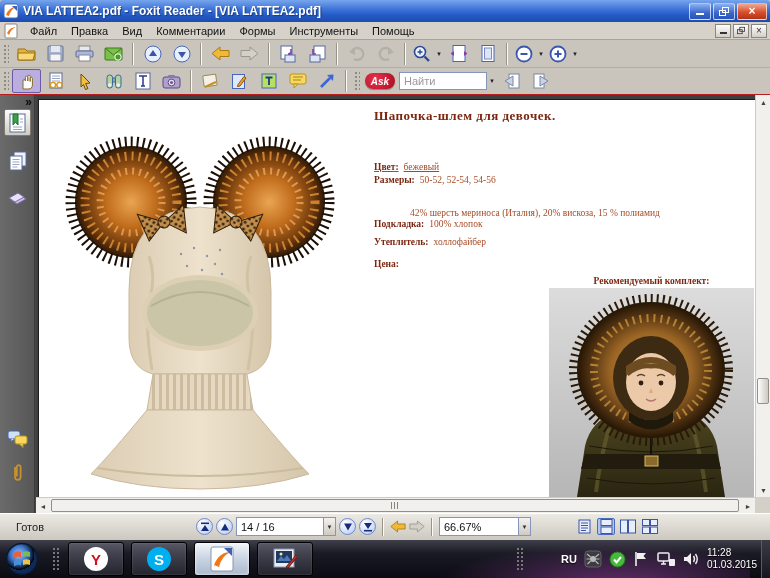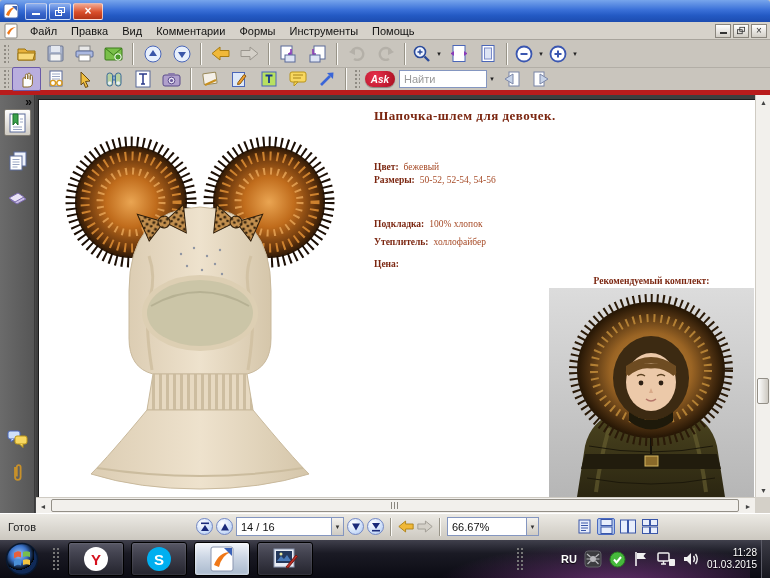--- a/index.html
+++ b/index.html
@@ -30,21 +30,21 @@
   .menu-item { padding:2px 7px; white-space:nowrap; }
   .mdi-btns { margin-left:auto; display:flex; gap:2px; }
   .mdi-btn { width:16px; height:14px; background:linear-gradient(#ffffff,#d2cec6); border:1px solid #8a867e;
     display:flex; align-items:center; justify-content:center; color:#333; font-size:10px; line-height:1; }
   .mdi-btn .min-glyph { border-color:#333; width:7px; height:7px; }
   .mdi-btn .restore-glyph { color:#333; transform:scale(.8); }
 
   
   .toolbar { position:absolute; left:0; width:770px; background:#c9c5bd; display:flex; align-items:center; }
   #toolbar1 { top:40px; height:28px; border-bottom:1px solid #b2aea6; }
-  #toolbar2 { top:68px; height:27px; border-bottom:5px solid #b91c1c; }
+  #toolbar2 { top:68px; height:27px; border-bottom:1px solid #b91c1c; }
   .grip { width:6px; height:20px; margin:0 3px;
     background-image:radial-gradient(circle, #8f8b83 35%, transparent 40%); background-size:4px 4px; }
   .sep { width:2px; height:22px; margin:0 4px; border-left:1px solid #989488; border-right:1px solid #fbfaf7; }
   .tb-btn { width:29px; height:24px; display:flex; align-items:center; justify-content:center; border:1px solid transparent; }
   .tb-btn.narrow { width:24px; }
   .tb-btn.pressed { background:#b9aede; border:1px solid #6a5aa8; border-radius:2px; }
   .dd-sm { width:10px; height:24px; display:flex; align-items:center; justify-content:center; font-size:7px; color:#222; }
   .find-input { width:88px; height:18px; border:1px solid #8496c0; background:#fff; font-size:11px;
     padding:0 4px; font-family:"Liberation Sans",sans-serif; color:#444; }
   .find-input::placeholder { color:#9a9a9a; }
@@ -86,21 +86,21 @@
     background:linear-gradient(to right,#fdfdfd,#cdc9c1); border:1px solid #938f87; border-radius:2px; }
   .hthumb { position:absolute; top:1px; left:15px; width:688px; height:13px;
     background:linear-gradient(#fdfdfd,#cdc9c1); border:1px solid #938f87; border-radius:2px;
     background-image:repeating-linear-gradient(to right,#8a867e 0 1px,transparent 1px 3px);
     background-size:8px 7px; background-repeat:no-repeat; background-position:center; }
   .sb-corner { position:absolute; right:0; bottom:0; width:15px; height:16px; background:#d4d0c8; }
 
   
   .statusbar { position:absolute; left:0; top:513px; width:770px; height:27px;
     background:linear-gradient(#eceae4,#ccc8c0); border-top:1px solid #fff; font-size:11px; color:#222; }
-  .status-text { position:absolute; left:8px; top:7px; }
+  .status-text { position:absolute; left:16px; top:7px; }
   .sb-controls { position:absolute; left:196px; top:3px; display:flex; align-items:center; gap:3px; }
   .circ-btn { width:17px; height:17px; border-radius:50%; border:1px solid #7488c4;
     background:radial-gradient(circle at 35% 30%, #ffffff, #cfe0fa 60%, #aac2ee); display:flex; align-items:center; justify-content:center; }
   .combo { height:19px; background:#fff; border:1px solid #8496c0; display:flex; align-items:center; }
   .combo .cv { flex:1; padding:0 4px; font-size:11px; color:#111; white-space:nowrap; }
   .combo .cdd { width:12px; height:100%; background:linear-gradient(#f4f2ee,#cfcbc3); border-left:1px solid #8496c0;
     display:flex; align-items:center; justify-content:center; font-size:6px; color:#333; }
   .mini-sep { width:2px; height:18px; margin:0 3px; border-left:1px solid #989488; border-right:1px solid #fbfaf7; }
   .layout-btns { position:absolute; left:575px; top:4px; display:flex; gap:4px; }
   .layout-btn { width:18px; height:17px; display:flex; align-items:center; justify-content:center; border:1px solid transparent; }
@@ -115,35 +115,36 @@
   .tb-grip { position:absolute; top:7px; width:8px; height:24px;
     background-image:radial-gradient(circle,#777 30%, transparent 36%); background-size:4px 4px; }
   .task-btn { position:absolute; top:2px; width:56px; height:34px; border-radius:3px; border:1px solid #000;
     background:linear-gradient(rgba(95,95,110,.8), rgba(40,40,50,.85)); box-shadow:inset 0 0 2px rgba(255,255,255,.25);
     display:flex; align-items:center; justify-content:center; }
   .task-btn.active { background:linear-gradient(#f2f5fa,#ccd6e4 45%,#a9b9cd); box-shadow:inset 0 0 3px #fff; }
   .logo-circle { width:24px; height:24px; border-radius:50%; display:flex; align-items:center; justify-content:center;
     font-weight:bold; font-size:15px; }
   .tray { position:absolute; right:13px; top:0; height:38px; display:flex; align-items:center; gap:7px; color:#fff; }
   .tray-lang { font-size:11px; font-weight:bold; color:#fff; text-shadow:0 1px 1px #000; }
-  .clock { text-align:right; font-size:10px; line-height:12px; color:#fff; text-shadow:0 1px 1px #000; white-space:nowrap; }
+  .clock { text-align:left; font-size:10px; line-height:12px; color:#fff; text-shadow:0 1px 1px #000; white-space:nowrap; }
   .show-desktop { position:absolute; right:0; top:0; width:9px; height:38px;
     background:linear-gradient(#3c3c46,#16161e); border-left:1px solid #5a5a66; }
 </style>
 </head>
 <body>
 
 <div id="screen">
 
   <div class="titlebar">
     <svg class="app-icon16" viewBox="0 0 16 16">
       <rect x="1" y="1" width="14" height="14" rx="2" fill="#fff" stroke="#4a6ab0"></rect>
       <path d="M3 12 Q6 4 13 4 Q8 6 6 13 Z" fill="#f07818"></path>
       <path d="M9 3 h5 v5 Z" fill="#3a62b8"></path>
     </svg>
+    <div class="title">VIA LATTEA2.pdf - Foxit Reader - [VIA LATTEA2.pdf]</div>
     <div class="win-btn blue">
         <span class="min-glyph"></span>
       </div>
     <div class="win-btn blue">
         <span class="restore-glyph">
           <i></i>
           <i></i>
         </span>
       </div>
     <div class="win-btn red">
@@ -513,26 +514,27 @@
           </g>
           <g transform="rotate(14 175 116)">
             <path d="M175 116 L152 104 L156 132 Z" fill="url(#leoP)" stroke="#2e1d0a"></path>
             <path d="M175 116 L199 102 L194 131 Z" fill="url(#leoP)" stroke="#2e1d0a"></path>
             <circle cx="175" cy="116" r="6" fill="url(#leoP)" stroke="#2e1d0a"></circle>
           </g>
         </svg>
 
         <div class="doc-serif doc-title">Шапочка-шлем  для  девочек.</div>
 
-        <div class="doc-serif f-row" style="top:62px;">
+        <div class="doc-serif f-row" style="top:62px;text-decoration:underline;">
           <b>Цвет:</b><span>бежевый</span>
         </div>
         <div class="doc-serif f-row" style="top:75px;text-align:center;">
           <b>Размеры:</b><span>50-52, 52-54, 54-56</span>
         </div>
+        <div class="doc-serif f-abs" style="left:371px; top:108px;">42% шерсть мериноса (Италия), 20% вискоза, 15 % полиамид</div>
         <div class="doc-serif f-row" style="top:119px;">
           <b>Подкладка:</b><span>100% хлопок</span>
         </div>
         <div class="doc-serif f-row" style="top:137px;">
           <b>Утеплитель:</b><span>холлофайбер</span>
         </div>
         <div class="doc-serif f-row" style="top:159px;">
           <b>Цена:</b>
         </div>
 
@@ -606,21 +608,21 @@
         <svg width="10" height="10" viewBox="0 0 10 10">
           <rect x="1" y="0.5" width="8" height="1.6" fill="#1a2a7a"></rect>
             <path d="M5 3 l4 6 h-8 z" fill="#1a2a7a"></path>
           </svg>
       </div>
       <div class="circ-btn">
         <svg width="10" height="10" viewBox="0 0 10 10">
           <path d="M5 1.5 l4 7 h-8 z" fill="#1a2a7a"></path>
           </svg>
       </div>
-      <div class="combo" style="width:108px;">
+      <div class="combo" style="width:100px;">
         <span class="cv">14 / 16</span>
         <span class="cdd">▼</span>
       </div>
       <div class="circ-btn">
         <svg width="10" height="10" viewBox="0 0 10 10">
           <path d="M5 8.5 l4 -7 h-8 z" fill="#1a2a7a"></path>
           </svg>
       </div>
       <div class="circ-btn">
         <svg width="10" height="10" viewBox="0 0 10 10">

